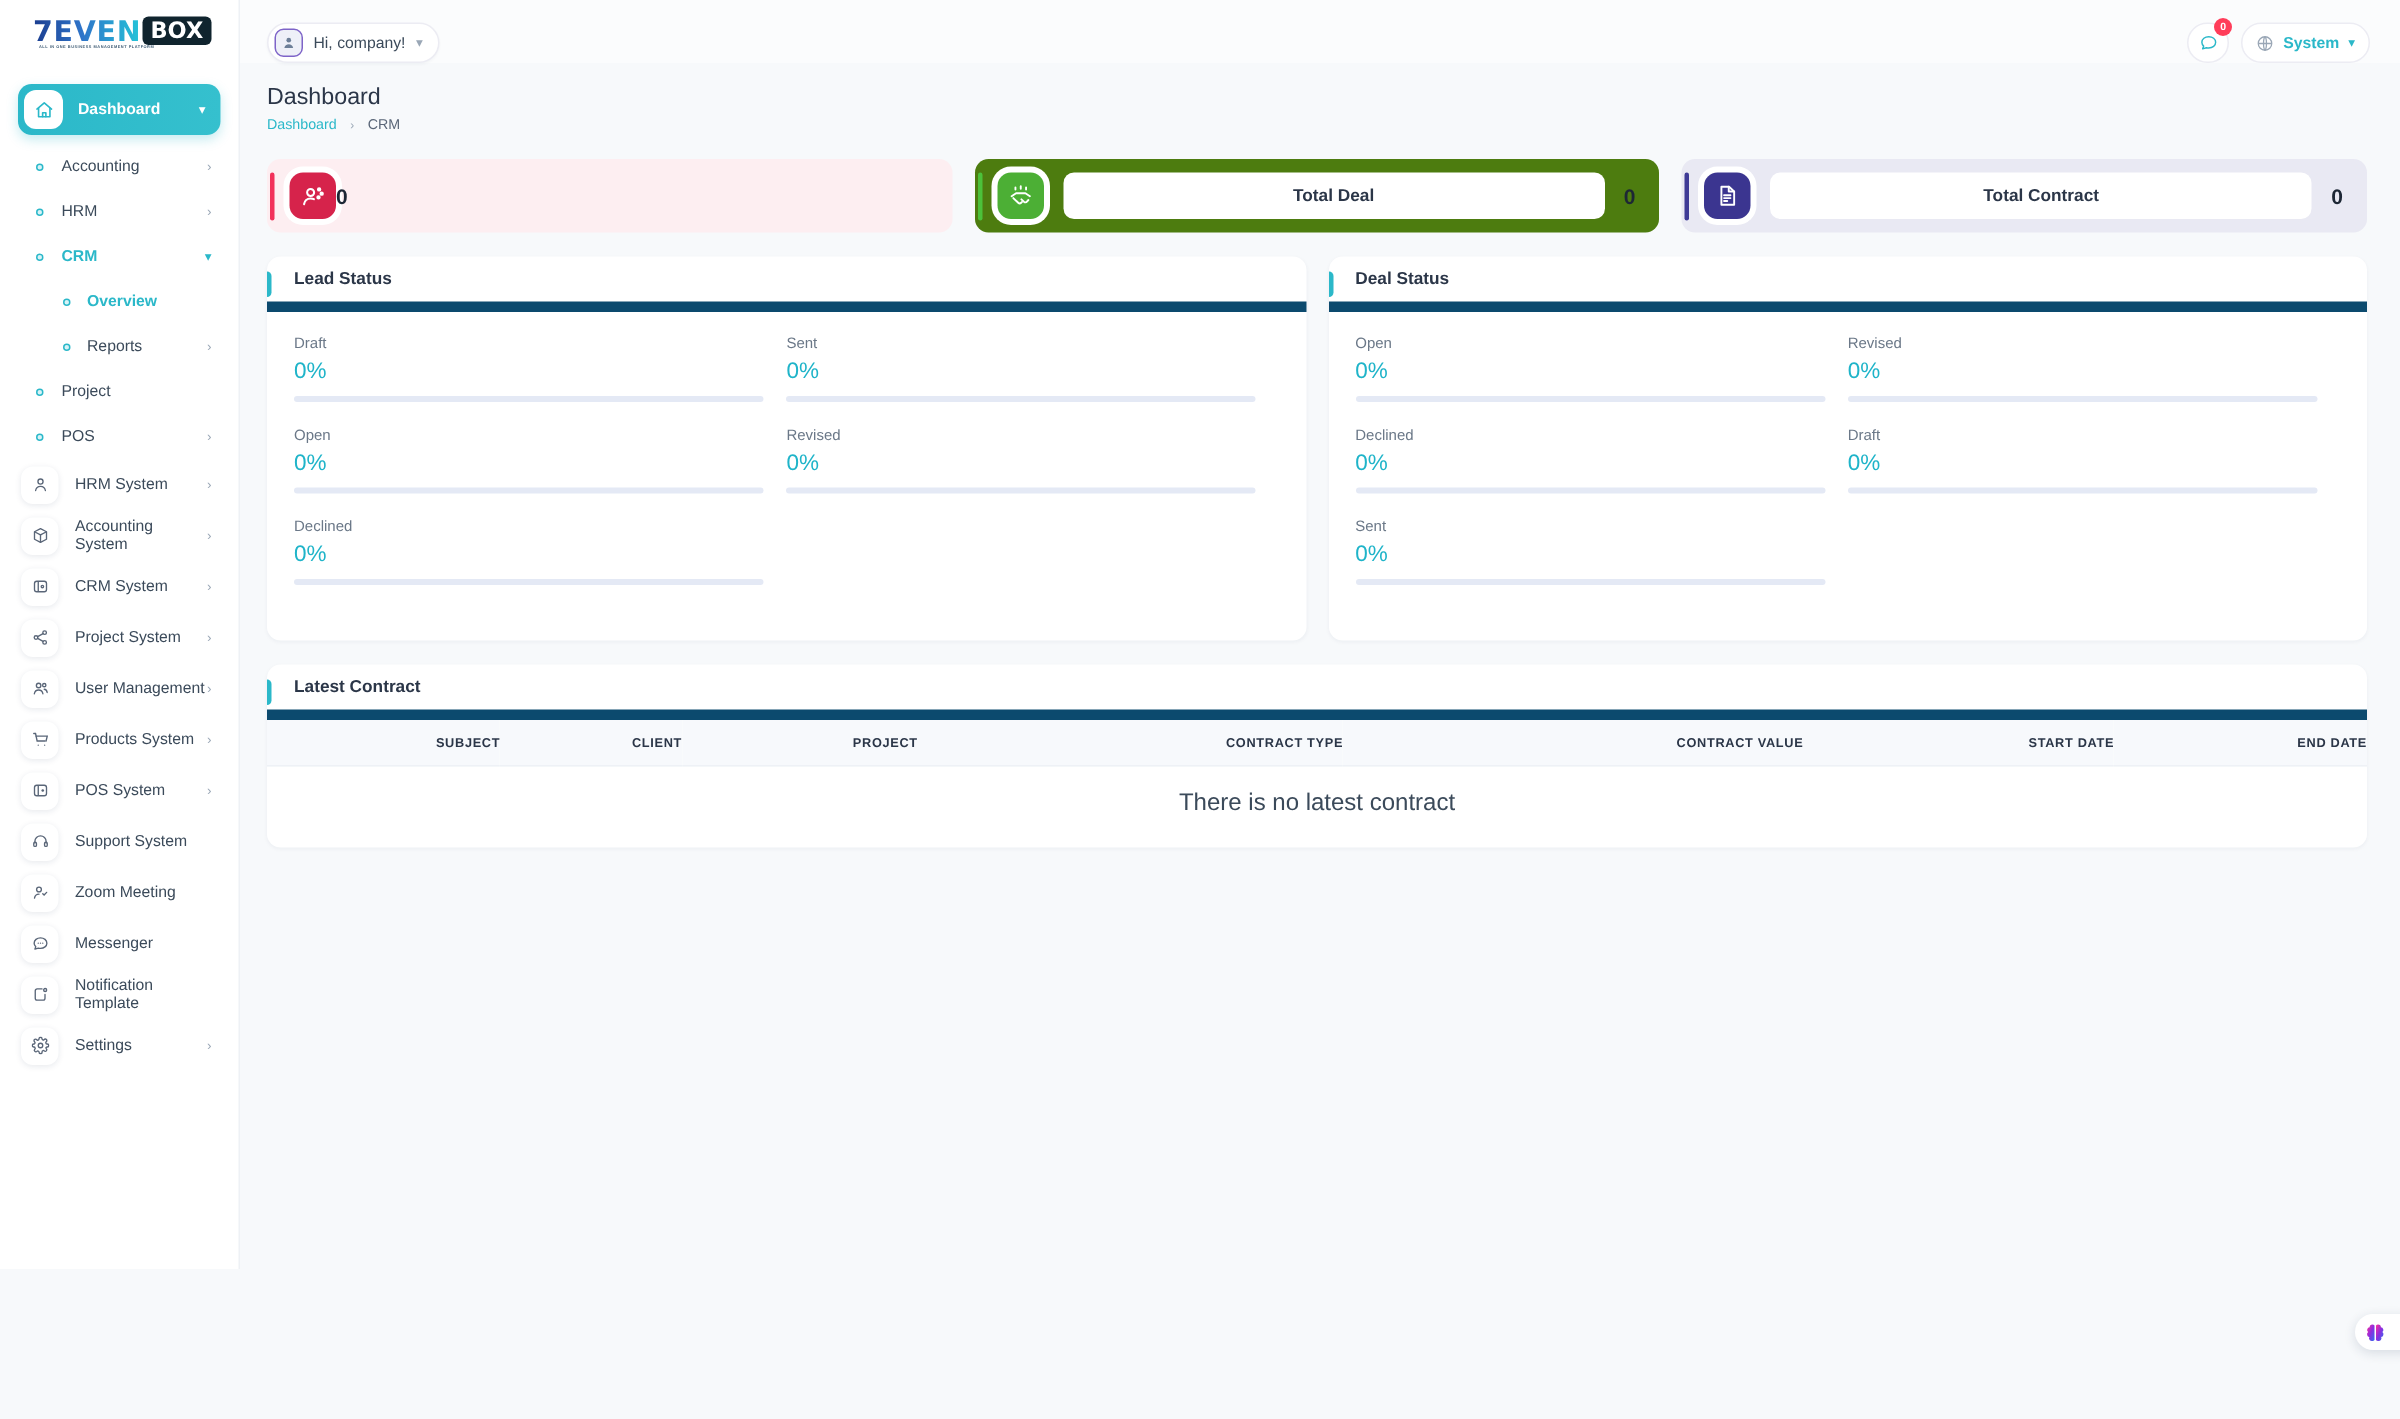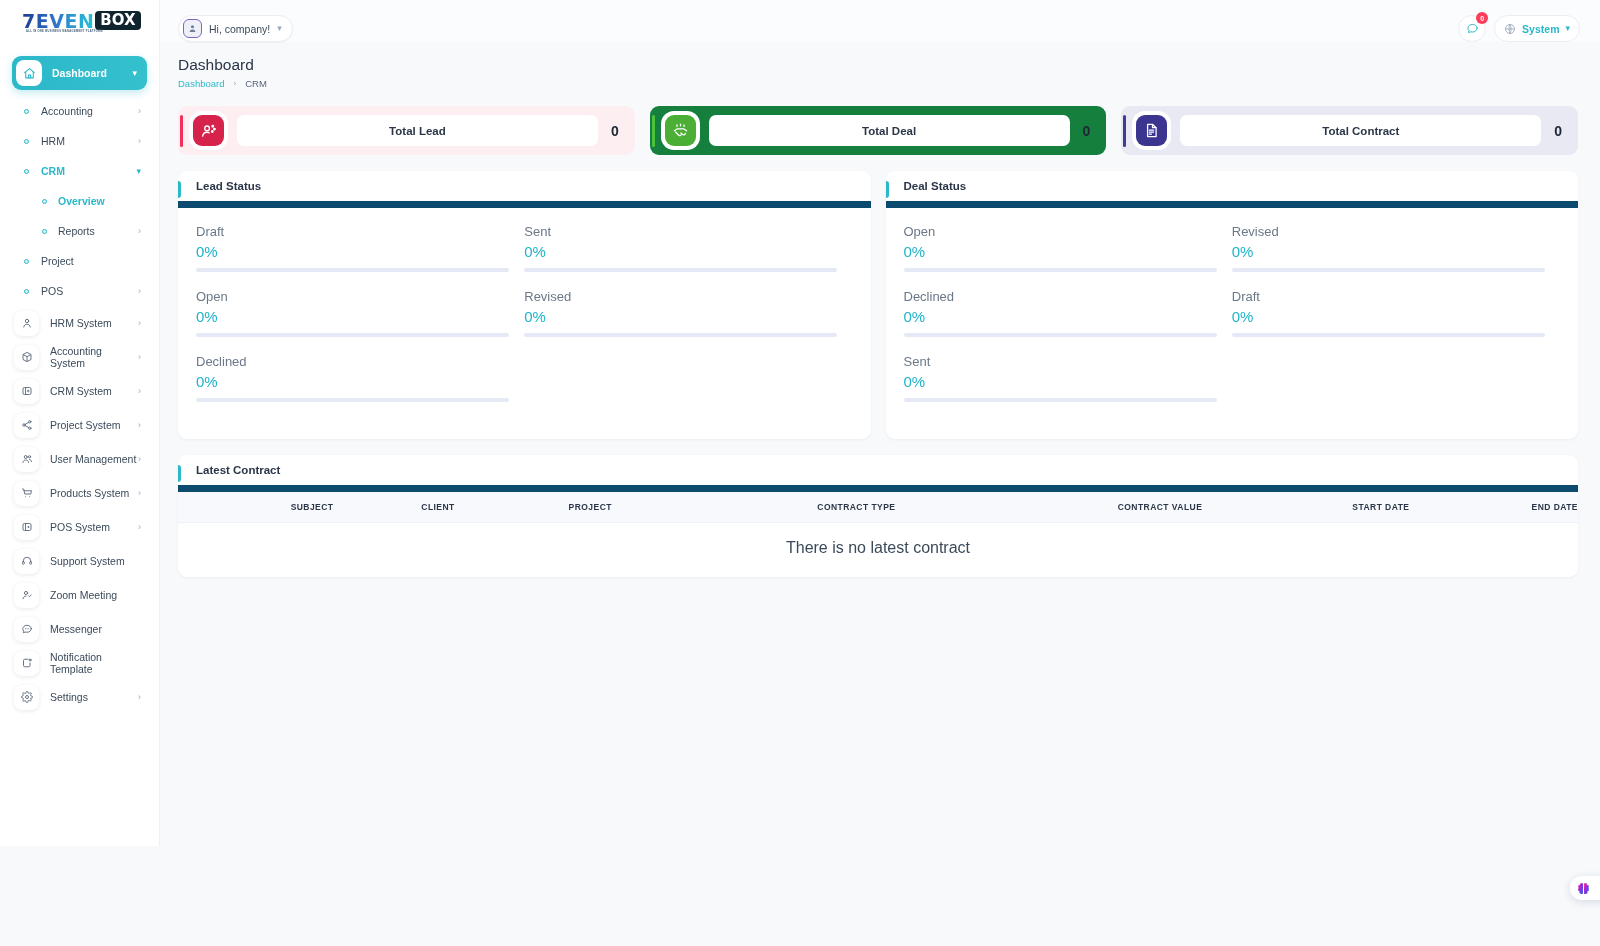--- a/index.html
+++ b/index.html
@@ -179,21 +179,21 @@
     position: relative;
   }
   .panel-head::before {
     content: ""; position: absolute; left: 0; top: 10px;
     width: 3px; height: 17px; background: #2bb8c9; border-radius: 0 3px 3px 0;
   }
   .panel-head .t { font-size: 11.5px; font-weight: 700; color: #2b3648; }
   .panel-body { padding: 16px 18px 20px 18px; }
   .stat-grid { display: flex; flex-wrap: wrap; }
   .sg-cell { width: 50%; margin-bottom: 17px; }
-  .sg-cell .nm { font-size: 13px; color: #6b7888; }
+  .sg-cell .nm { font-size: 10px; color: #6b7888; }
   .sg-cell .pc { font-size: 15px; color: #1fb4c9; margin-top: 4px; font-weight: 400; }
   .bar {
     height: 4px; border-radius: 4px; background: #e4e9f5;
     margin-top: 8px; width: 313px; max-width: 96%;
   }
   .bar.wide { width: 313px; }
 
   
   #contract {
     margin-top: 16px; background: #fff; border-radius: 9px;
@@ -473,25 +473,24 @@
       <span class="edge" style="background:#f2315a"></span>
       <span class="ibox" style="background:#d6234b">
         <svg width="17" height="17" viewBox="0 0 24 24" fill="none" stroke="#fff" stroke-width="1.9" stroke-linecap="round">
             <circle cx="10" cy="9" r="3.3"></circle>
             <path d="M3.8 20c.6-3.6 3.1-5.5 6.2-5.5 1.1 0 2.2.25 3.1.74"></path>
             <circle cx="18" cy="6" r="1.1" fill="#fff"></circle>
             <circle cx="20.4" cy="10" r="1.1" fill="#fff"></circle>
             <circle cx="17.4" cy="13.5" r="1.1" fill="#fff"></circle>
           </svg>
       </span>
-      <span class="pill">Total Lead</span>
       <span class="val">0</span>
     </div>
 
-    <div class="stat" style="background:#15803d">
+    <div class="stat" style="background:#4d7c0f">
       <span class="edge" style="background:#4cc13a"></span>
       <span class="ibox" style="background:#4caf35">
         <svg width="17" height="17" viewBox="0 0 24 24" fill="none" stroke="#fff" stroke-width="1.8" stroke-linecap="round" stroke-linejoin="round">
             <path d="M7 4.2v2M12 3v2.4M17 4.2v2"></path>
             <path d="M3.4 12.4 7.6 9.6h8.8l4.2 2.8"></path>
             <path d="M5 14.2l4.6 4.4c.8.8 2 .8 2.8 0l.8-.8"></path>
             <path d="M12.6 15.4l2.6 2.4c.8.7 1.9.6 2.6-.2l1.4-1.6"></path>
           </svg>
       </span>
       <span class="pill">Total Deal</span>

